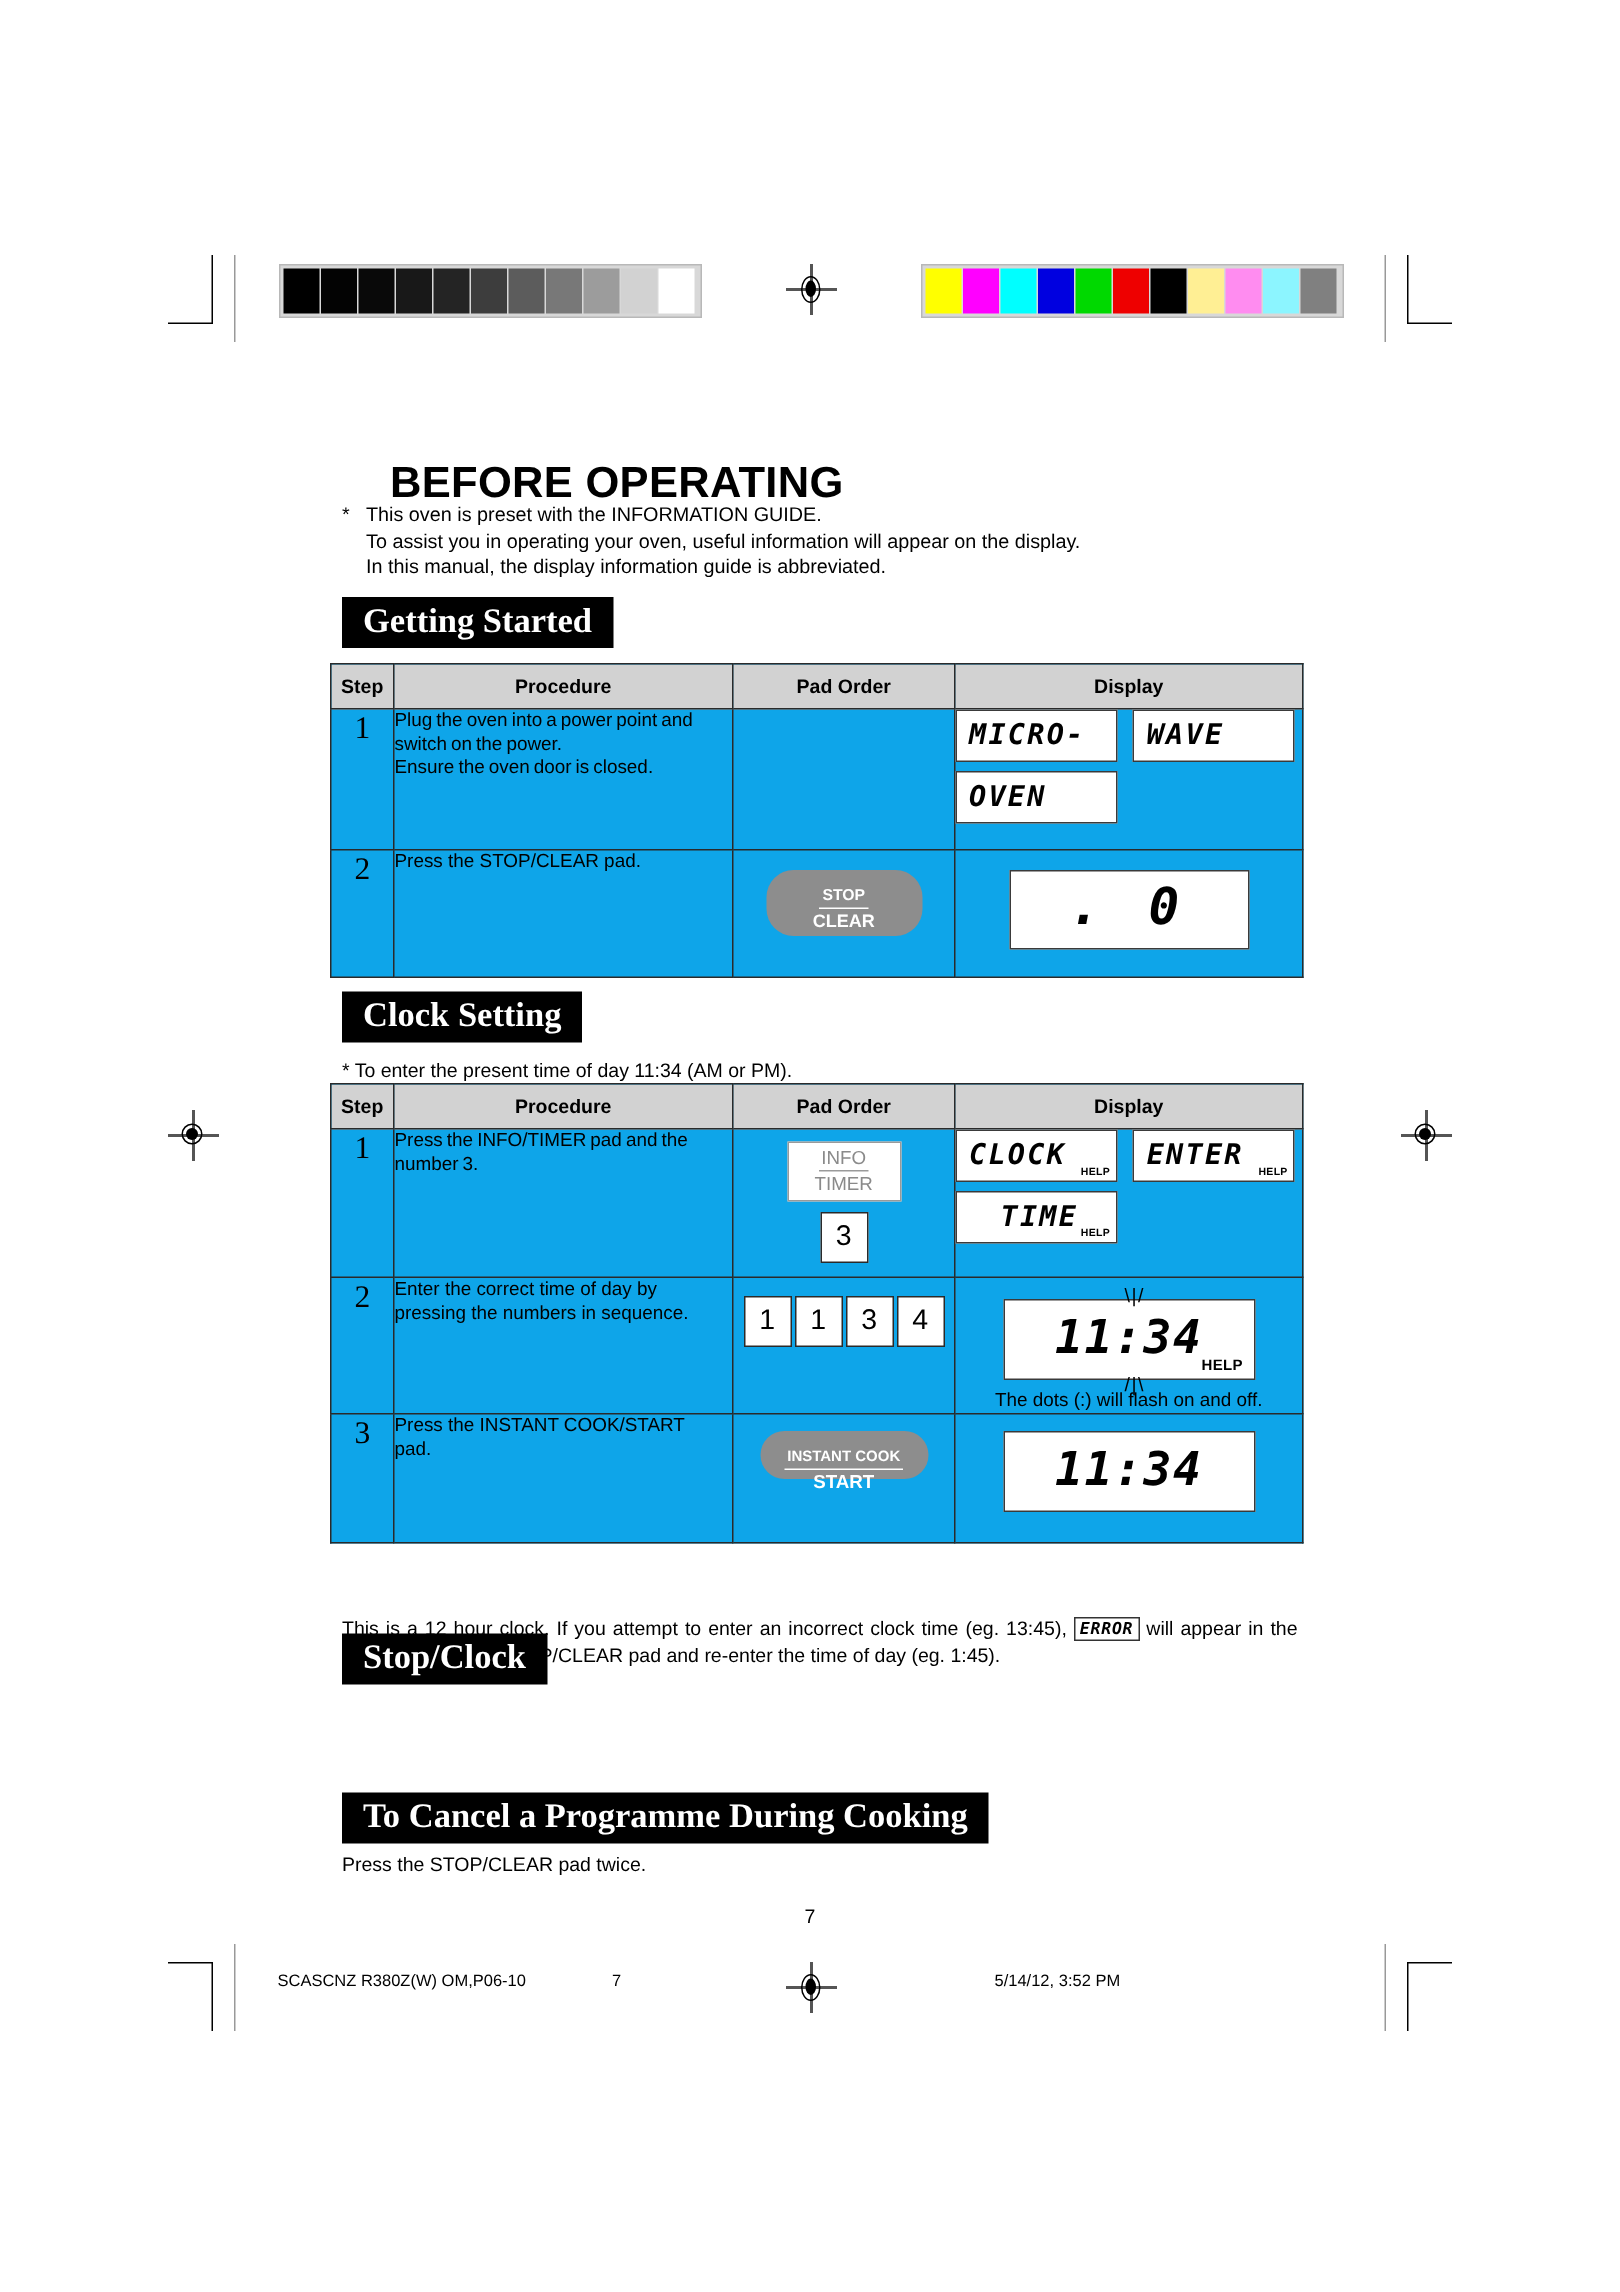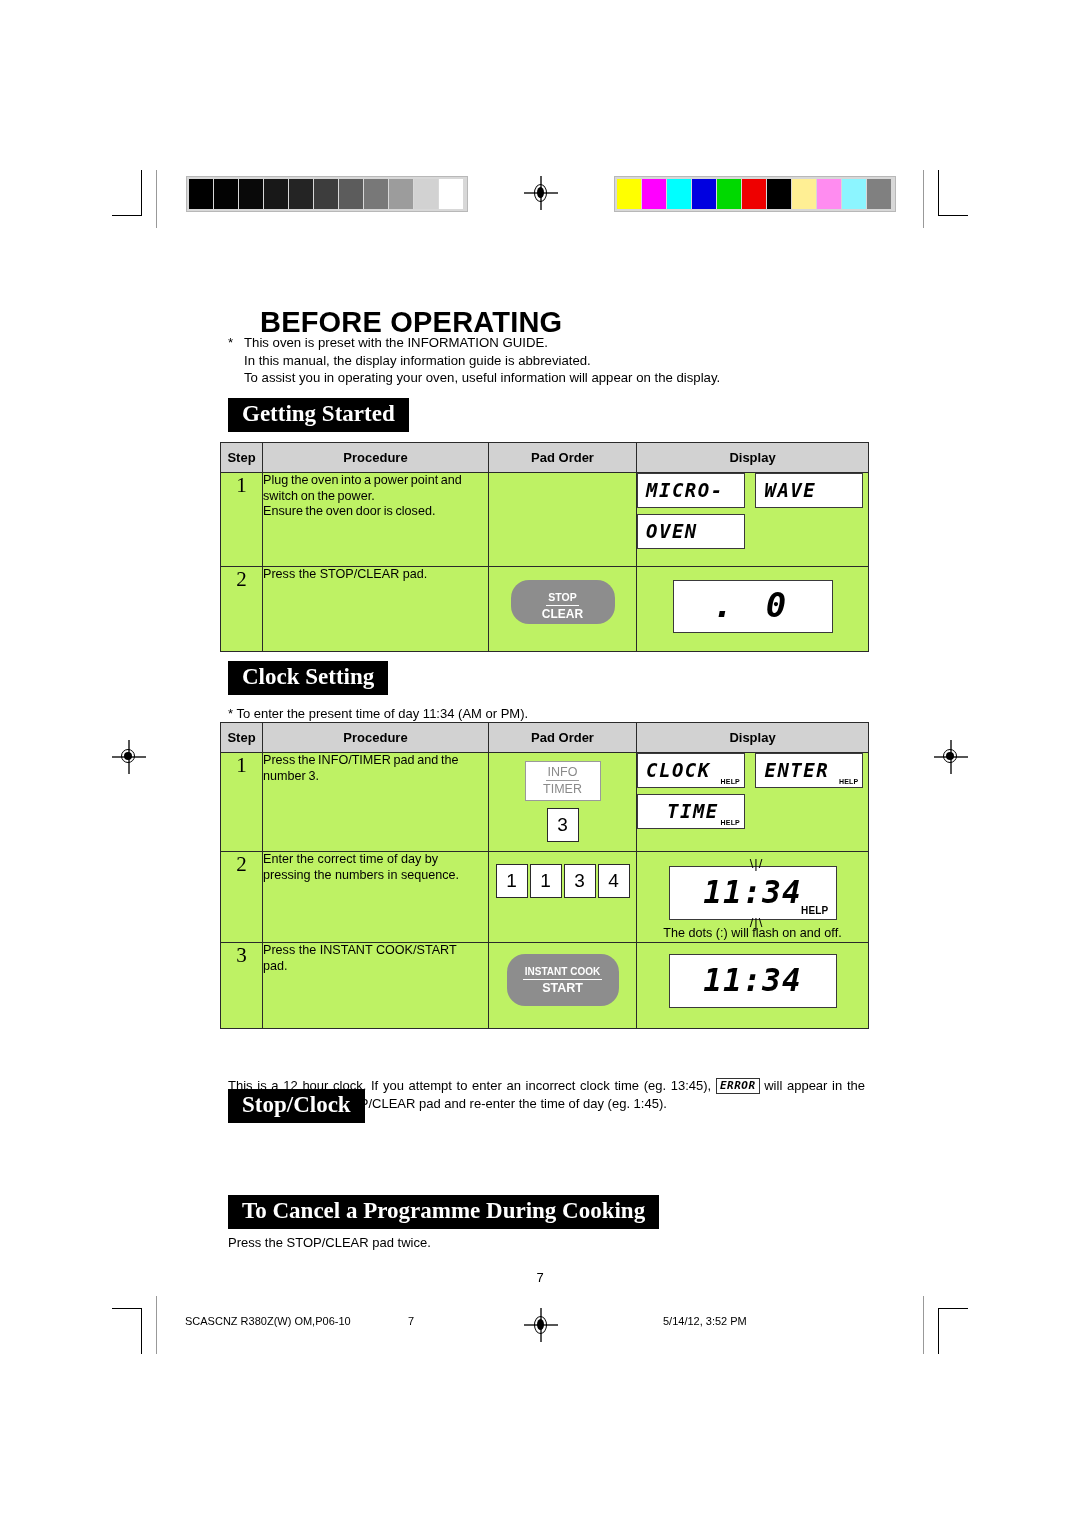--- a/index.html
+++ b/index.html
@@ -93,21 +93,21 @@
     font-size: 13px;
     line-height: 16px;
   }
 
   
   table.proc {
     position: absolute;
     border-collapse: collapse;
     width: 648px;
     table-layout: fixed;
-    background: #bef264;
+    background: #0ea5e9;
   }
   table.proc td, table.proc th {
     border: 1.4px solid #2a2a2a;
     vertical-align: top;
     padding: 0;
   }
   table.proc thead th {
     background: #d2d2d2;
     font-size: 13px;
     font-weight: bold;
@@ -224,21 +224,21 @@
     line-height: 13px;
   }
   .pad-oval .bot {
     font-size: 12px;
     font-weight: bold;
     display: block;
     line-height: 15px;
     margin-top: 1px;
   }
   .pad-stopclear { width: 104px; height: 44px; padding-top: 7px; }
-  .pad-instant { width: 112px; height: 52px; padding-top: 7px; }
+  .pad-instant { width: 112px; height: 32px; padding-top: 7px; }
   .pad-instant .top { font-size: 10px; line-height: 12px; }
   .pad-instant .bot { font-size: 12.5px; }
 
   .pad-square-gray {
     display: inline-block;
     border: 1.6px solid #9a9a9a;
     color: #8a8a8a;
     background: #fff;
     width: 76px; height: 40px;
     box-sizing: border-box;
@@ -354,22 +354,22 @@
       <div class="ring"></div>
       <div class="dot"></div>
   </div>
 
   <h1 class="title">BEFORE OPERATING</h1>
 
   <div class="intro">
     <span class="star">*</span>
     <div class="lines">
       <div>This oven is preset with the INFORMATION GUIDE.</div>
+      <div>To assist you in operating your oven, useful information will appear on the display.</div>
       <div>In this manual, the display information guide is abbreviated.</div>
-      <div>To assist you in operating your oven, useful information will appear on the display.</div>
     </div>
   </div>
 
   <div class="section-banner" style="left:228px;top:398px;">Getting Started</div>
 
   <table class="proc" style="left:220px;top:442px;">
     <colgroup>
       <col style="width:42px">
         <col style="width:226px">
         <col style="width:148px">

